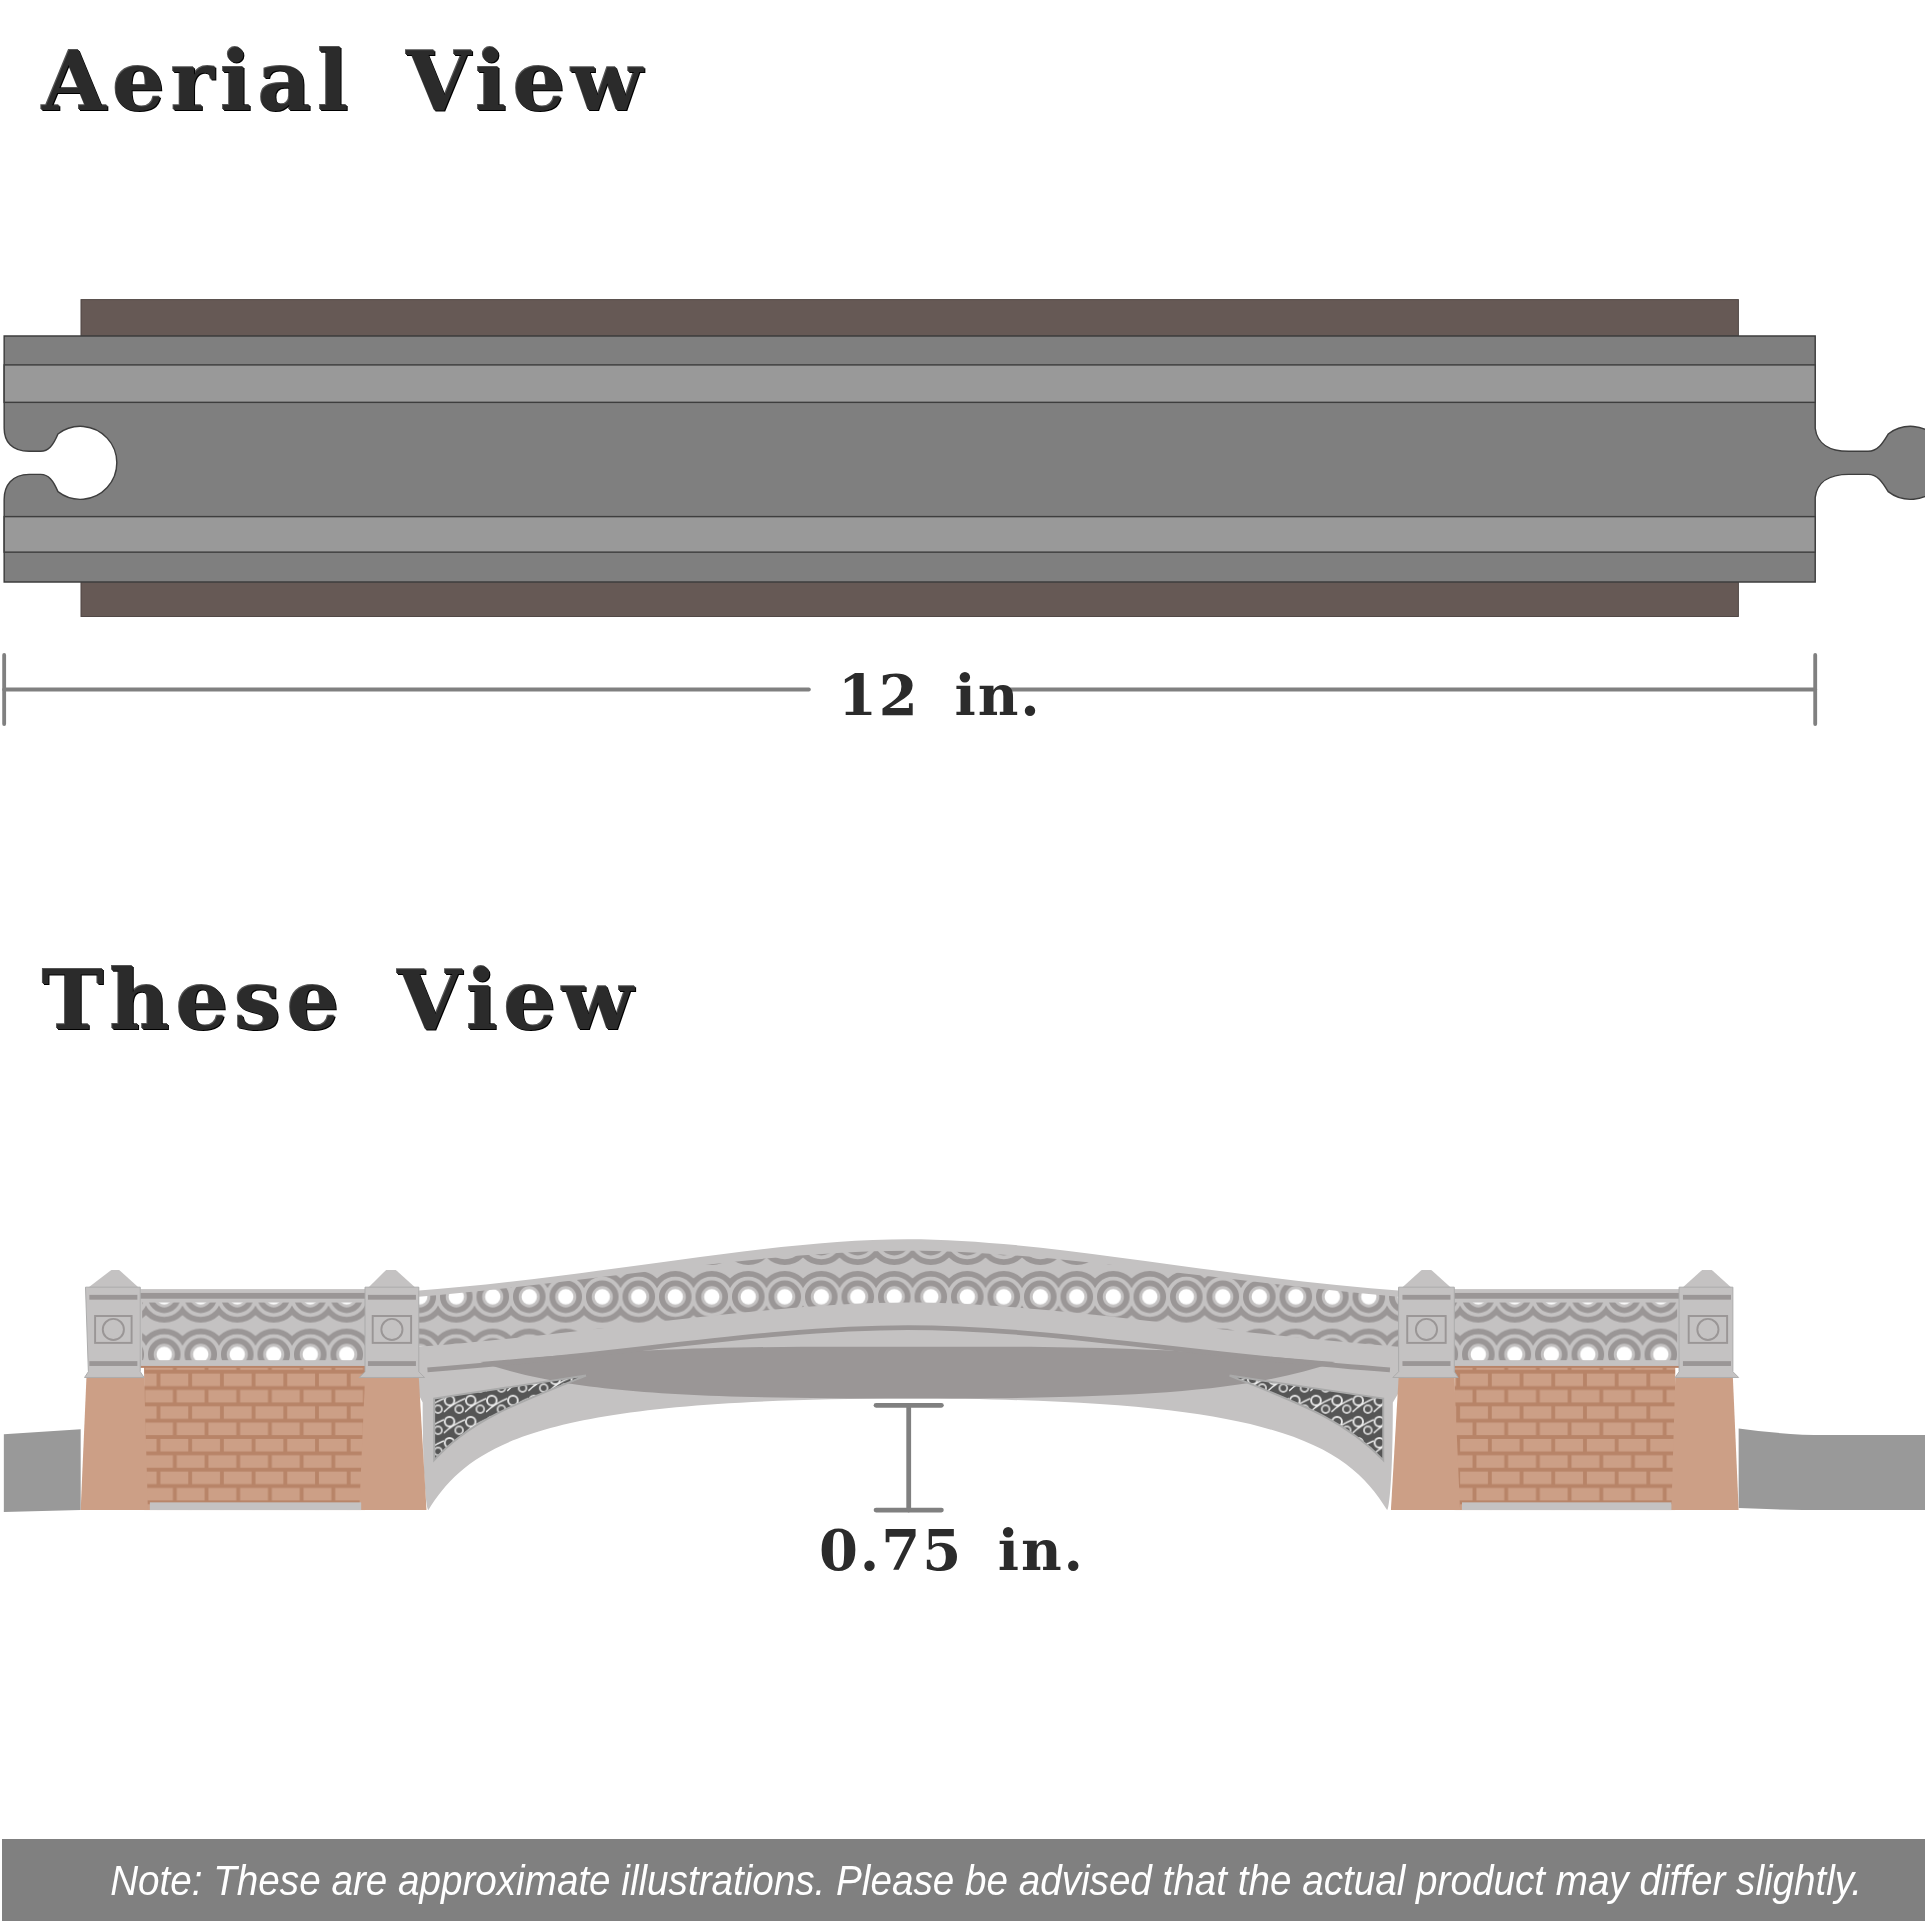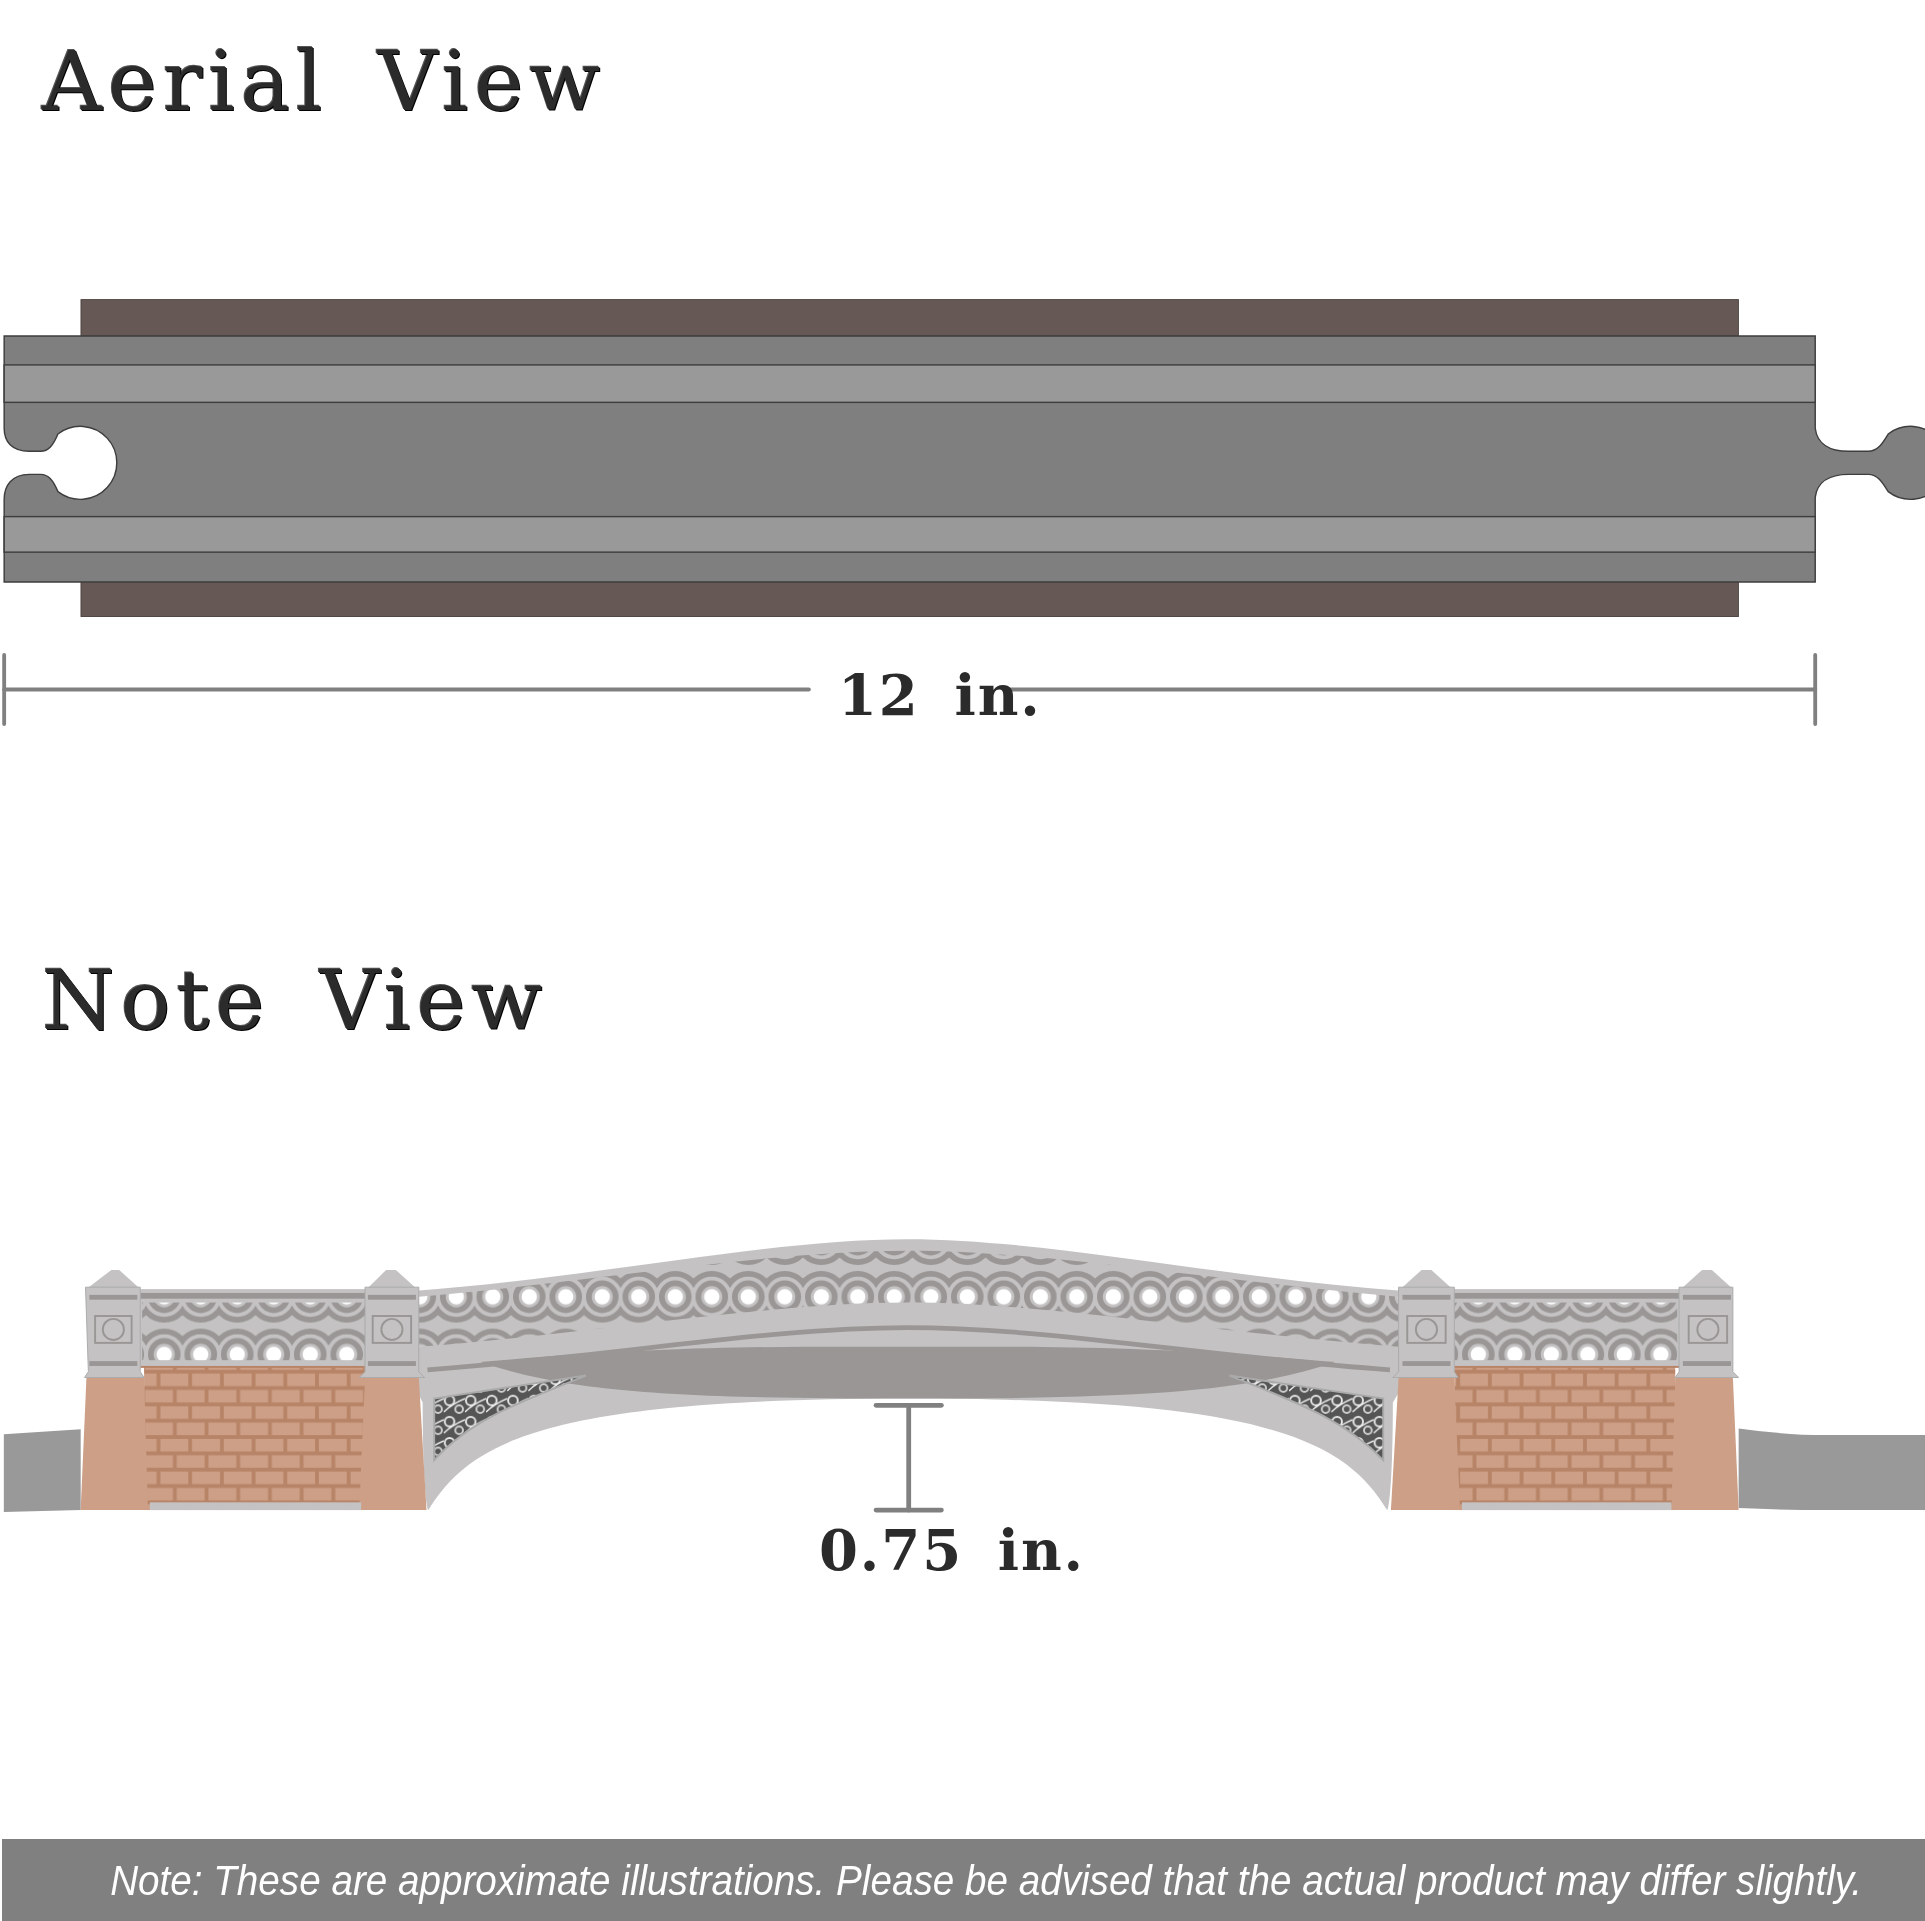--- a/index.html
+++ b/index.html
@@ -1,20 +1,20 @@
 <!DOCTYPE html>
 <html><head>
   <meta charset="utf-8">
   <style>
     html, body { margin: 0; padding: 0; background: #ffffff; }
     body { width: 1925px; height: 1921px; position: relative; overflow: hidden; }
     .heading {
       position: absolute;
       font-family: "DejaVu Serif", "Liberation Serif", serif;
-      font-weight: normal;
+      font-weight: bold;
       font-size: 83px;
       color: #2b2b2b;
       letter-spacing: 5.8px;
       word-spacing: 17.3px;
       line-height: 1;
       text-shadow: 1px 1px 0 #000, -1px -1px 0 #555;
     }
     #aerial-title { left: 42px; top: 40px; }
     #side-title { left: 42px; top: 959px; }
     .dim-label {
@@ -75,21 +75,21 @@
   <g stroke="#808080" stroke-width="4" stroke-linecap="round">
     <line x1="4" y1="682" x2="4" y2="754"></line>
     <line x1="4" y1="718" x2="842" y2="718"></line>
     <line x1="1050" y1="718" x2="1890" y2="718"></line>
     <line x1="1890" y1="682" x2="1890" y2="754"></line>
   </g>
 </svg>
 
 <div id="length-label" class="dim-label">12 in.</div>
 
-<div id="side-title" class="heading">Note View</div>
+<div id="side-title" class="heading">These View</div>
 
 <svg width="1925" height="1633" viewBox="0 0 2004 1700">
   <defs>
     <pattern id="bricks" x="0" y="0" width="66" height="34" patternUnits="userSpaceOnUse">
       <rect width="66" height="34" fill="#b88468"></rect>
       <rect x="2" y="2" width="29" height="13" fill="#cc9f86"></rect>
       <rect x="35" y="2" width="29" height="13" fill="#cc9f86"></rect>
       <rect x="-14" y="19" width="29" height="13" fill="#cc9f86"></rect>
       <rect x="19" y="19" width="29" height="13" fill="#cc9f86"></rect>
       <rect x="52" y="19" width="29" height="13" fill="#cc9f86"></rect>

